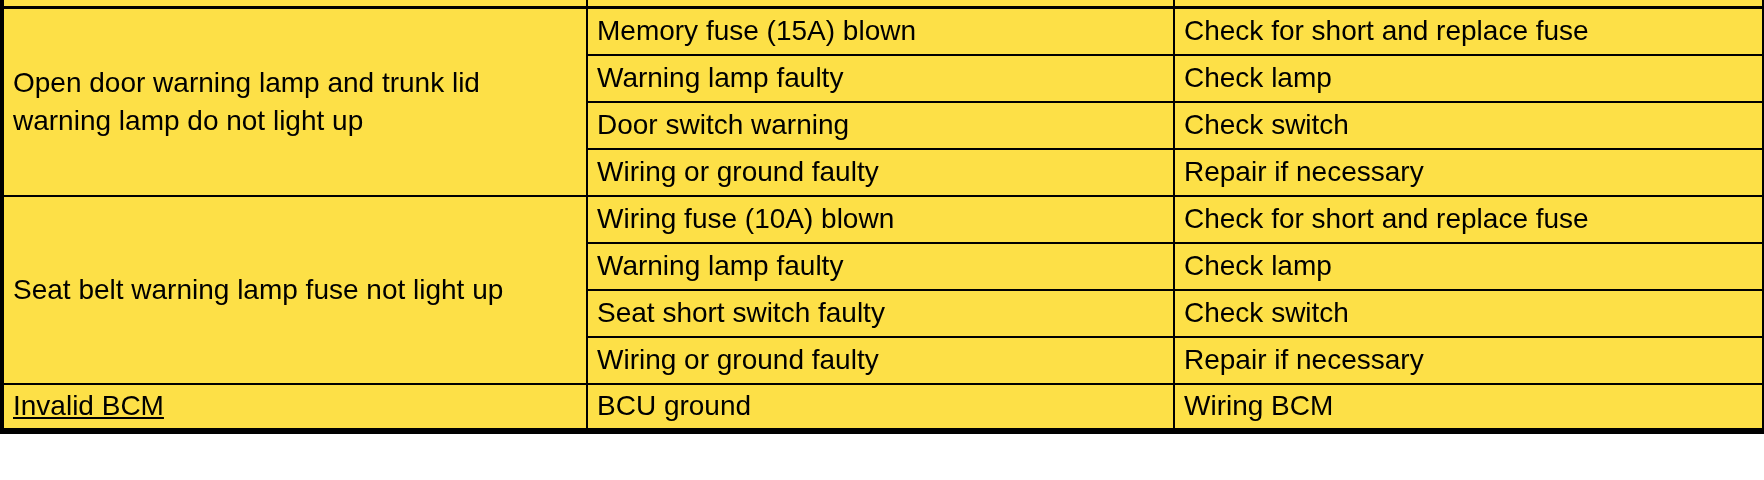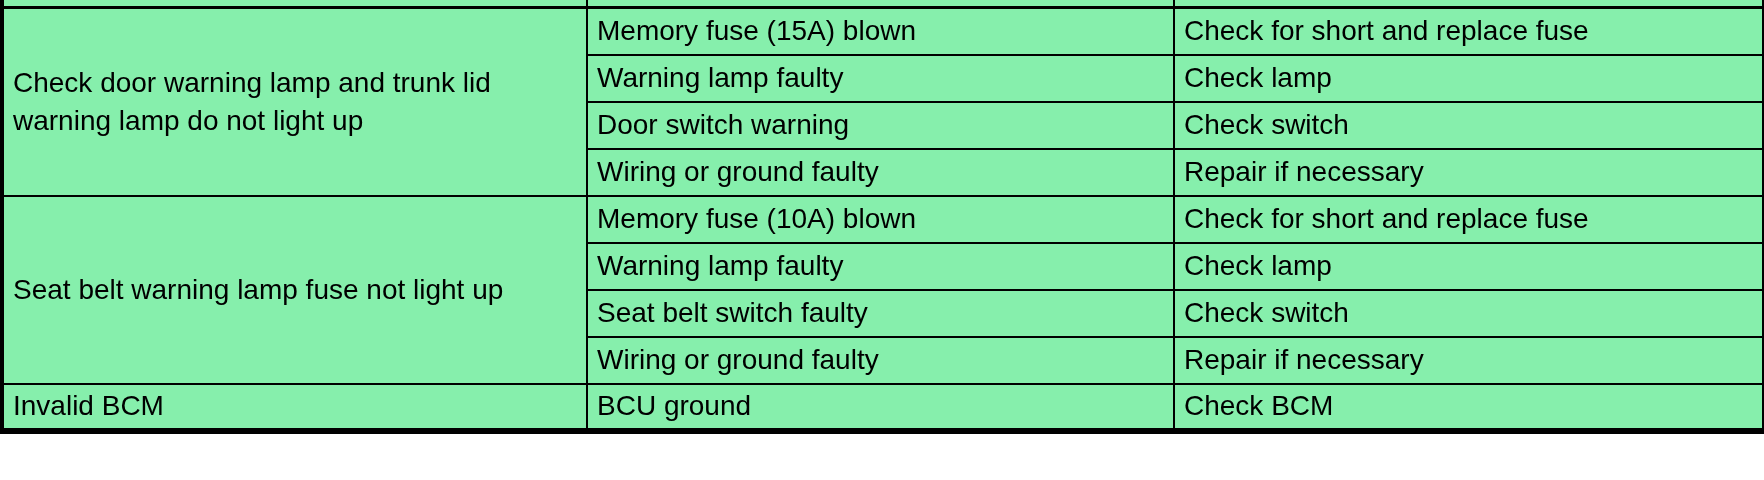--- a/index.html
+++ b/index.html
@@ -23,92 +23,93 @@
     border-bottom: 6px solid #000;
     border-top: none;
   }
   table.trouble-table td {
     border: 2px solid #000;
     font-size: 28px;
     line-height: 38px;
     padding: 0 6px 0 9px;
     vertical-align: middle;
     overflow: hidden;
-    background: #86efac;
+    background: #fde047;
   }
   
   tr.sliver-row td {
     height: 6px;
     border-top: none;
     border-bottom: 3px solid #000;
     padding: 0;
   }
   tr.data-row {
     height: 47px;
   }
   td.symptom-cell {
     vertical-align: top;
     padding-top: 2px;
   }
   td.symptom-cell.single {
     vertical-align: middle;
     padding-top: 0;
+    text-decoration: underline;
   }
 </style>
 </head>
 <body>
 
 <table class="trouble-table">
   <colgroup>
     <col style="width:585px">
     <col style="width:587px">
     <col style="width:591px">
   </colgroup>
   <tbody>
     <tr class="sliver-row">
       <td></td>
       <td></td>
       <td></td>
     </tr>
 
     <tr class="data-row">
-      <td class="symptom-cell" rowspan="4">Check door warning lamp and trunk lid warning lamp do not light up</td>
+      <td class="symptom-cell" rowspan="4">Open door warning lamp and trunk lid warning lamp do not light up</td>
       <td>Memory fuse (15A) blown</td>
       <td>Check for short and replace fuse</td>
     </tr>
     <tr class="data-row">
       <td>Warning lamp faulty</td>
       <td>Check lamp</td>
     </tr>
     <tr class="data-row">
       <td>Door switch warning</td>
       <td>Check switch</td>
     </tr>
     <tr class="data-row">
       <td>Wiring or ground faulty</td>
       <td>Repair if necessary</td>
     </tr>
 
     <tr class="data-row">
       <td class="symptom-cell" rowspan="4">Seat belt warning lamp fuse not light up</td>
-      <td>Memory fuse (10A) blown</td>
+      <td>Wiring fuse (10A) blown</td>
       <td>Check for short and replace fuse</td>
     </tr>
     <tr class="data-row">
       <td>Warning lamp faulty</td>
       <td>Check lamp</td>
     </tr>
     <tr class="data-row">
-      <td>Seat belt switch faulty</td>
+      <td>Seat short switch faulty</td>
       <td>Check switch</td>
     </tr>
     <tr class="data-row">
       <td>Wiring or ground faulty</td>
       <td>Repair if necessary</td>
     </tr>
 
     <tr class="data-row">
       <td class="symptom-cell single">Invalid BCM</td>
       <td>BCU ground</td>
-      <td>Check BCM</td>
+      <td>Wiring BCM</td>
     </tr>
   </tbody>
 </table>
 
 </body></html>

